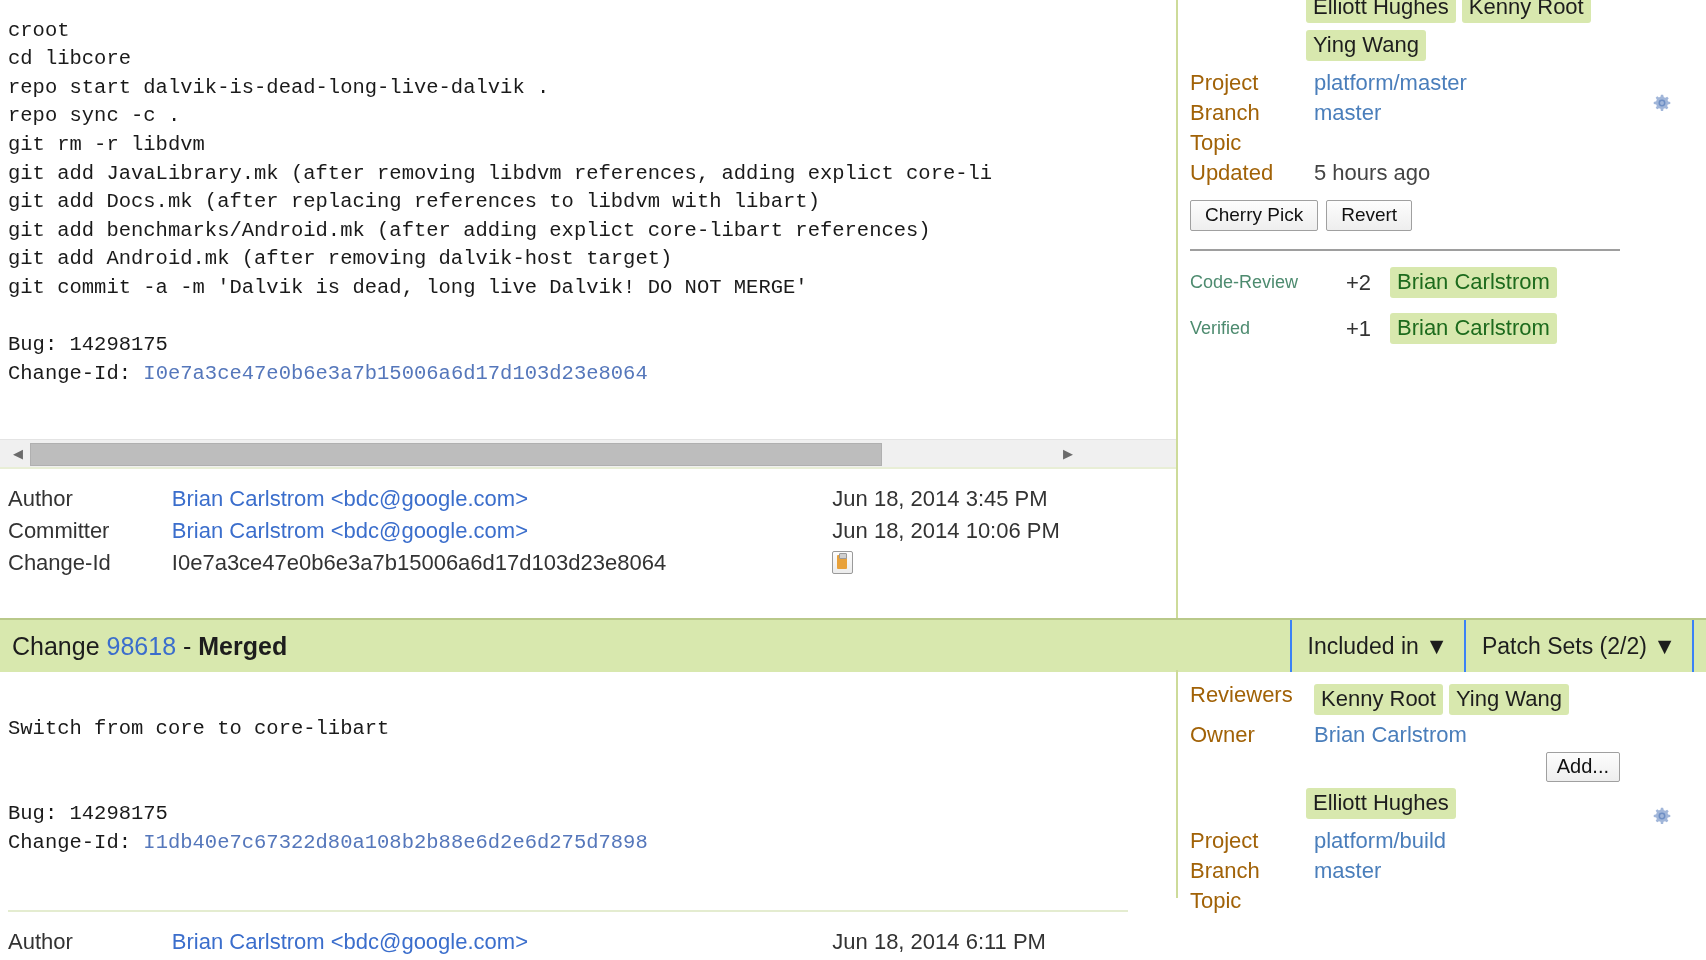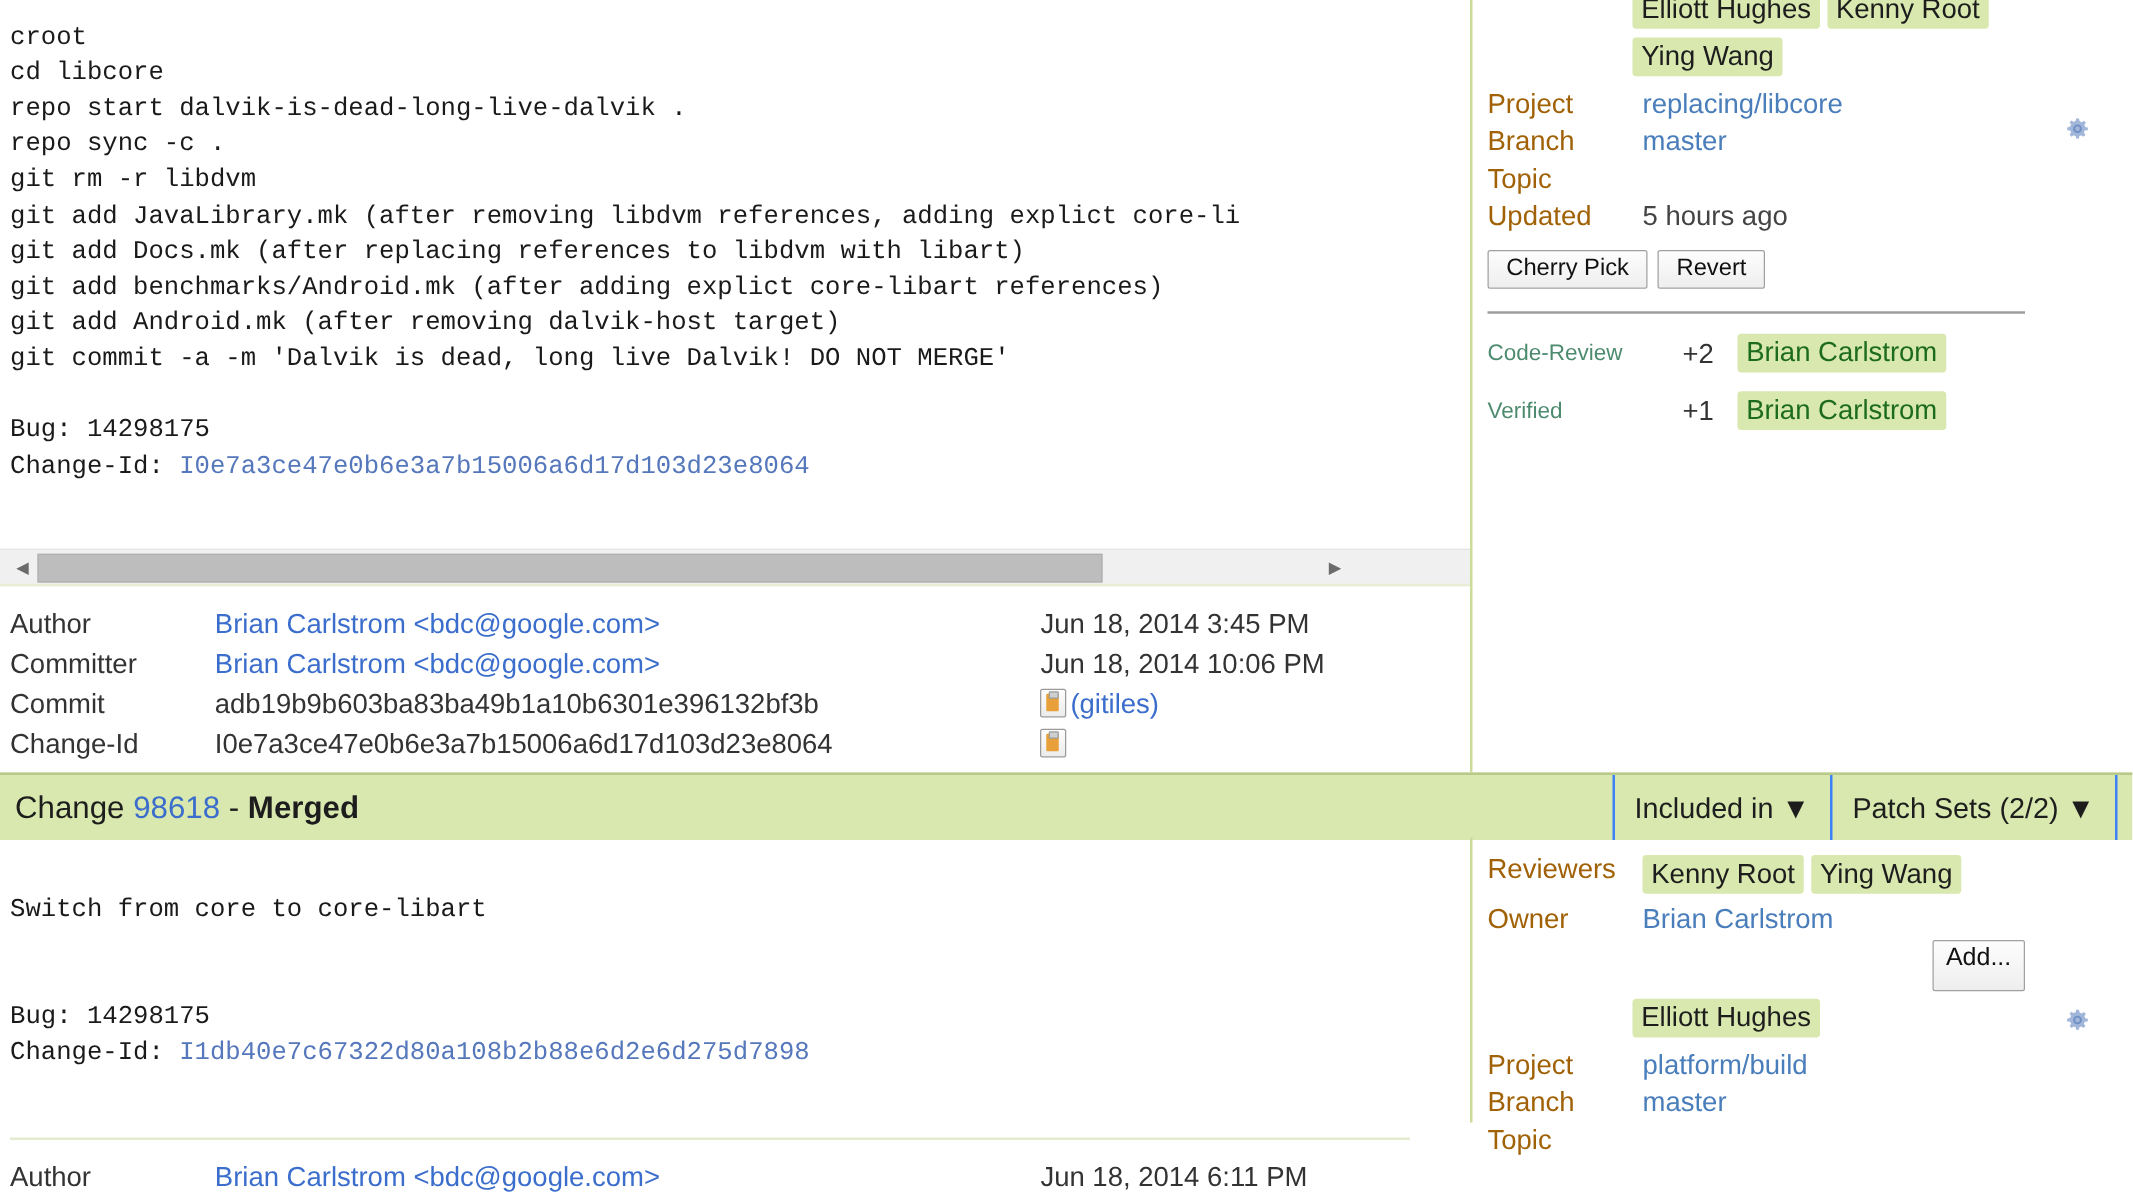--- a/index.html
+++ b/index.html
@@ -128,21 +128,21 @@
     font-size: 19px;
     color: #111;
     background: linear-gradient(#fdfdfd, #eeeeee);
     border: 1px solid #a0a0a0;
     border-radius: 2px;
     padding: 3px 14px 4px 14px;
     margin-right: 8px;
     cursor: pointer;
     white-space: nowrap;
   }
-  .gbtn.small { padding: 2px 10px 14px 10px; font-size: 20px; }
+  .gbtn.small { padding: 2px 10px 3px 10px; font-size: 20px; }
 
   .gear-icon {
     position: absolute;
     width: 22px; height: 22px;
     cursor: pointer;
   }
 
   .side-sep {
     height: 2px;
     background: #9e9e9e;
@@ -219,27 +219,20 @@
           <td class="k">Author</td>
           <td class="v"><a class="link" href="#">Brian Carlstrom &lt;bdc@google.com&gt;</a></td>
           <td class="d">Jun 18, 2014 3:45 PM</td>
         </tr>
         <tr>
           <td class="k">Committer</td>
           <td class="v"><a class="link" href="#">Brian Carlstrom &lt;bdc@google.com&gt;</a></td>
           <td class="d">Jun 18, 2014 10:06 PM</td>
         </tr>
         <tr>
-          <td class="k">Commit</td>
-          <td class="v">adb19b9b603ba83ba49b1a10b6301e396132bf3b</td>
-          <td class="d">
-            <span class="gitiles-icon"></span><a class="link" href="#" style="text-decoration:none;">(gitiles)</a>
-          </td>
-        </tr>
-        <tr>
           <td class="k">Change-Id</td>
           <td class="v">I0e7a3ce47e0b6e3a7b15006a6d17d103d23e8064</td>
           <td class="d">
             <span class="gitiles-icon"></span>
           </td>
         </tr>
       </tbody>
         </table>
     </div>
 
@@ -249,21 +242,21 @@
         <div style="padding-left:116px; margin-top:-10px;">
           <span class="chip">Elliott Hughes</span><span class="chip">Kenny Root</span>
           <div style="height:2px;"></div>
           <span class="chip">Ying Wang</span>
         </div>
 
         <table class="side-table" style="margin-top:4px;">
           <tbody>
               <tr>
             <td class="sk">Project</td>
-            <td class="sv"><a class="lnk-blue" href="#">replacing/libcore</a></td>
+            <td class="sv"><a class="lnk-blue" href="#">platform/master</a></td>
           </tr>
           <tr>
             <td class="sk">Branch</td>
             <td class="sv"><a class="lnk-blue" href="#">master</a></td>
           </tr>
           <tr>
             <td class="sk">Topic</td>
             <td class="sv"></td>
           </tr>
           <tr>

